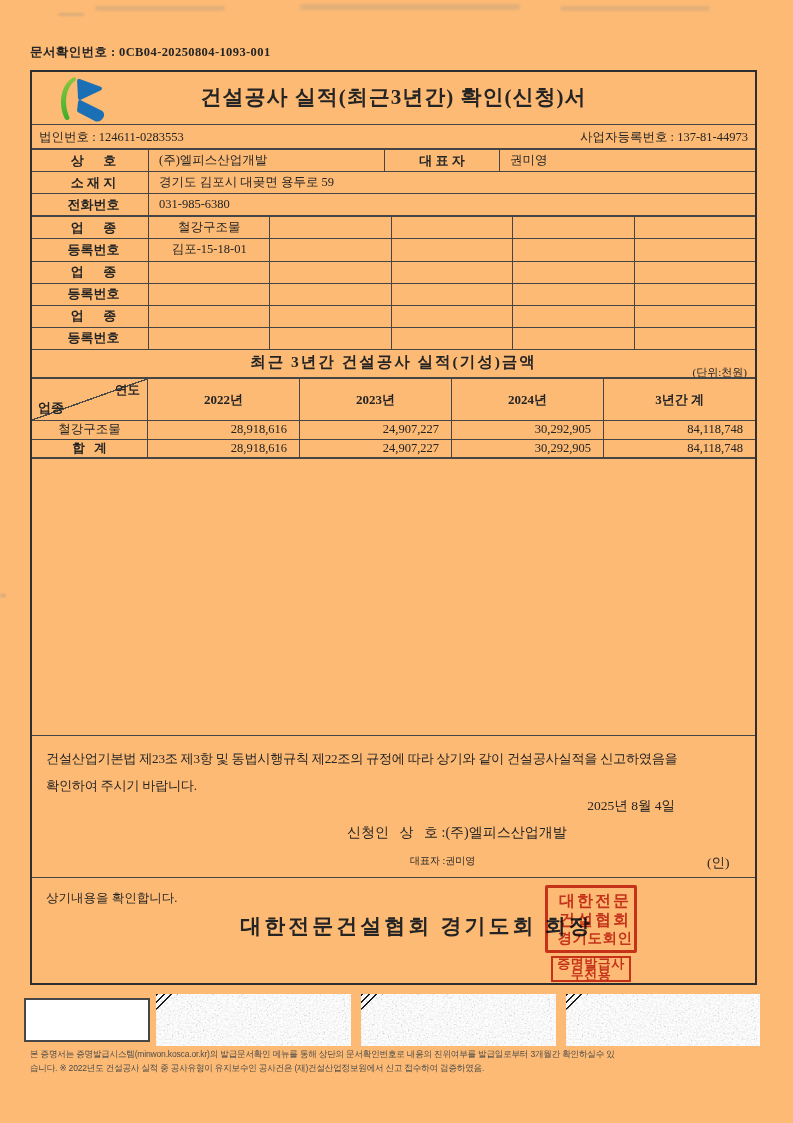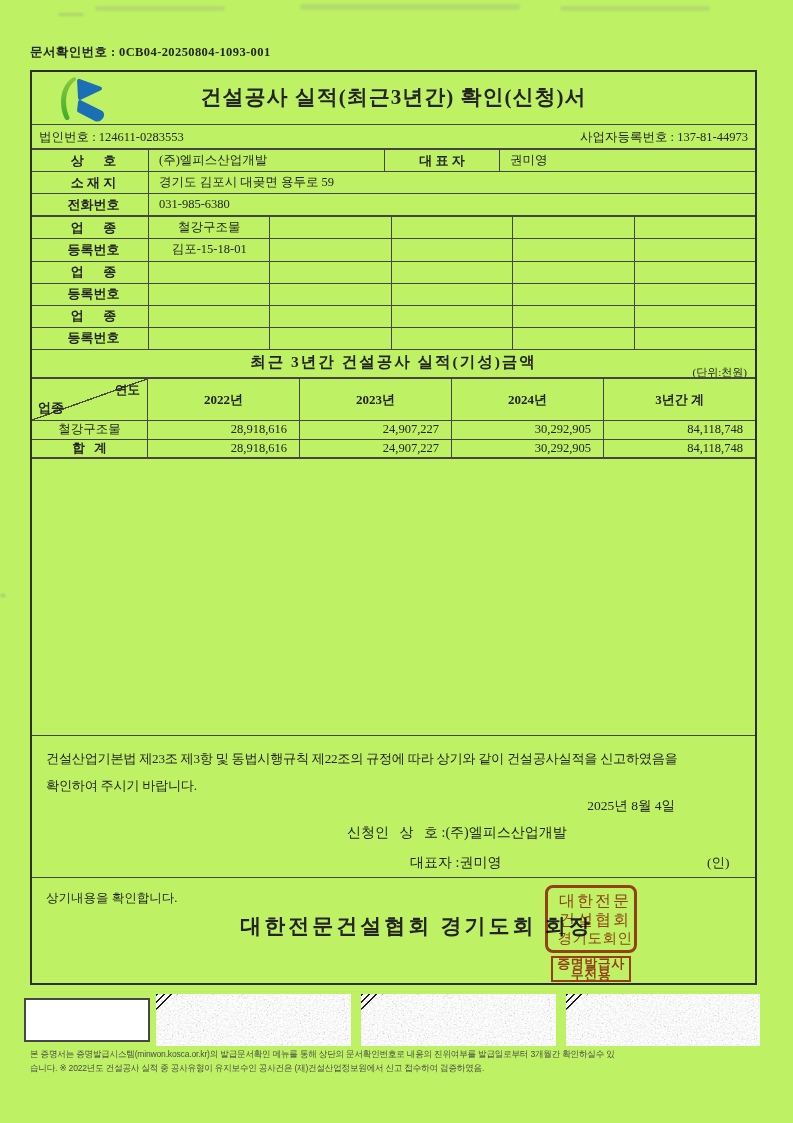--- a/index.html
+++ b/index.html
@@ -1,21 +1,21 @@
 <!DOCTYPE html>
 <html style="--ink: #242424; --line: #454545; --stamp-red: #c43a2e; --logo-green: #63b32e; --logo-green-light: #8dc63f; --logo-blue: #1b6fb5;"><head>
 <meta charset="utf-8">
 <style>
   :root{
     --ink:#242424;
     --line:#454545;
     --stamp-red:#c43a2e;
   }
   html,body{margin:0;padding:0;background:#ffffff;}
-  .page{position:relative;width:793px;height:1123px;background:#bef264;overflow:hidden;
+  .page{position:relative;width:793px;height:1123px;background:#fdba74;overflow:hidden;
         font-family:"Liberation Serif","DejaVu Serif",serif;color:var(--ink);}
   
   .art{position:absolute;background:#8f8f8f;opacity:.22;filter:blur(1.2px);border-radius:2px;}
   
   .docnum{position:absolute;left:30px;top:44px;font-size:12.5px;font-weight:bold;letter-spacing:.4px;}
   
   .formbox{position:absolute;left:30px;top:70px;width:727px;height:915px;border:2px solid #2e2e2e;box-sizing:border-box;}
   .titlerow{position:absolute;left:0;top:0;right:0;height:53px;border-bottom:1px solid var(--line);box-sizing:border-box;}
   .logo{position:absolute;left:18px;top:4px;}
   .title{position:absolute;left:0;right:0;top:11px;text-align:center;font-size:21px;font-weight:600;letter-spacing:1px;}
@@ -54,29 +54,29 @@
   .bold{font-weight:bold;}
   .diag{position:relative;width:115px;box-sizing:border-box;
         background:linear-gradient(to bottom right,transparent calc(50% - .7px),#4a4a4a calc(50% - .7px),#4a4a4a calc(50% + .7px),transparent calc(50% + .7px));}
   .diag .top{position:absolute;top:3px;right:7px;font-weight:bold;font-size:12.5px;}
   .diag .bottom{position:absolute;bottom:3px;left:6px;font-weight:bold;font-size:13px;}
   
   .decl{position:absolute;left:0;right:0;top:663px;height:142px;border-top:1px solid var(--line);box-sizing:border-box;}
   .decl-text{position:absolute;left:14px;top:9px;width:700px;font-size:13.2px;line-height:27px;letter-spacing:-.3px;}
   .decl-date{position:absolute;right:80px;top:61px;font-size:13.5px;}
   .decl-applicant{position:absolute;left:315px;top:88px;font-size:14px;}
-  .decl-ceo{position:absolute;left:378px;top:118px;font-size:14px;}
+  .decl-ceo{position:absolute;left:378px;top:118px;font-size:10px;}
   .decl-seal{position:absolute;left:675px;top:118px;font-size:13.5px;}
   
   .confirm{position:absolute;left:0;right:0;top:805px;height:108px;border-top:1px solid var(--line);box-sizing:border-box;}
   .confirm-note{position:absolute;left:14px;top:12px;font-size:12.5px;}
   .authority{position:absolute;left:46px;right:0;top:34px;text-align:center;font-size:21px;font-weight:600;letter-spacing:3px;}
   .stamp{position:absolute;left:513px;top:7px;width:92px;text-align:center;color:var(--stamp-red);
          mix-blend-mode:multiply;opacity:.95;}
-  .stamp-main{border:3px solid currentColor;border-radius:8px;padding:3px 0 2px 8px;font-weight:normal;font-size:16px;line-height:19px;letter-spacing:2px;}
+  .stamp-main{border:3px solid currentColor;border-radius:2px;padding:3px 0 2px 8px;font-weight:bold;font-size:16px;line-height:19px;letter-spacing:2px;}
   .stamp-l3{font-size:14.5px;letter-spacing:.5px;}
   .stamp-sub{margin:3px auto 0;border:2px solid currentColor;width:80px;font-size:13px;font-weight:bold;line-height:11px;letter-spacing:.5px;box-sizing:border-box;}
   
   .whitebox{position:absolute;left:24px;top:998px;width:126px;height:44px;border:2px solid #474747;background:#ffffff;box-sizing:border-box;}
   .noiseblock{position:absolute;top:994px;height:52px;overflow:hidden;}
   .noiseblock svg{display:block;}
   .corner{position:absolute;left:0;top:0;width:22px;height:16px;
           background:repeating-linear-gradient(135deg,#1a1a1a 0 2px,transparent 2px 5px);
           clip-path:polygon(0 0,100% 0,0 100%);}
   .footer{position:absolute;left:30px;top:1048px;width:740px;

